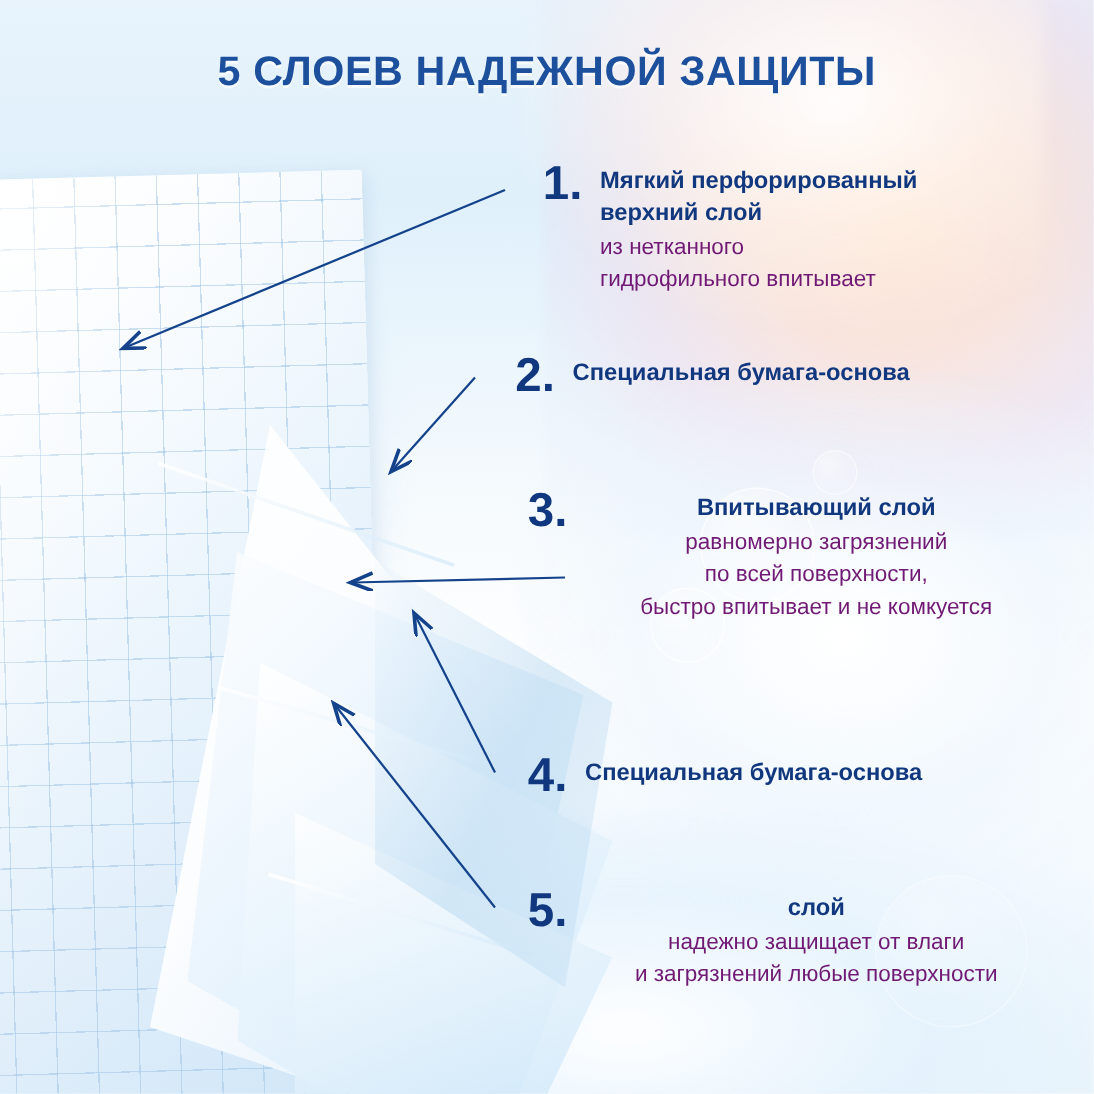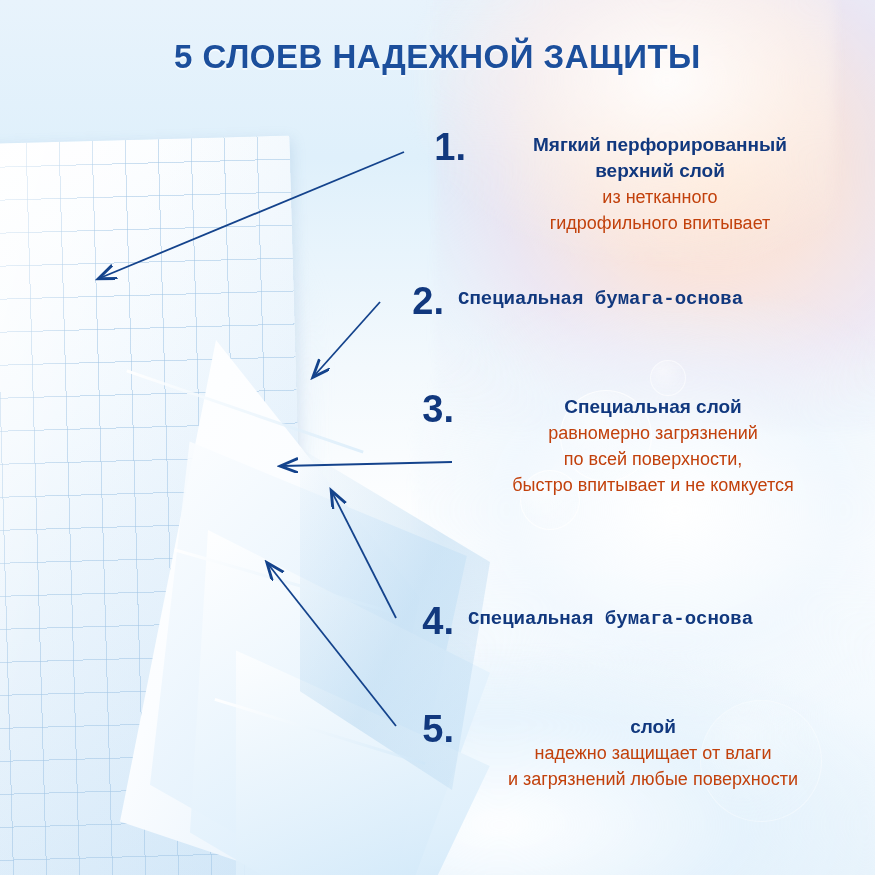--- a/index.html
+++ b/index.html
@@ -201,25 +201,25 @@
   .bold-line {
     font-size: 19px;
     font-weight: bold;
     line-height: 26px;
     color: #11387e;
   }
   .reg-line {
     font-size: 18px;
     font-weight: normal;
     line-height: 26px;
-    color: #c2410c;
-  }
-  .t-right { text-align: center; }
+    color: #701a75;
+  }
+  .t-right { text-align: left; }
   .t-center { text-align: center; }
-  .t-left { text-align: left; font-family: Liberation Mono, monospace; }
+  .t-left { text-align: left; }
 
   
   #callout-1 { top: 126px; left: 410px; width: 430px; }
   #callout-1 .ctext { width: 360px; }
   #callout-2 { top: 280px; left: 388px; width: 450px; }
   #callout-3 { top: 388px; left: 398px; width: 440px; }
   #callout-3 .ctext { width: 370px; }
   #callout-4 { top: 600px; left: 398px; width: 440px; }
   #callout-5 { top: 708px; left: 398px; width: 440px; }
   #callout-5 .ctext { width: 370px; }
@@ -287,21 +287,21 @@
   <div class="callout" id="callout-2">
     <div class="num">2.</div>
     <div class="ctext t-left">
       <div class="bold-line">Специальная бумага-основа</div>
     </div>
   </div>
 
   <div class="callout" id="callout-3">
     <div class="num">3.</div>
     <div class="ctext t-center">
-      <div class="bold-line">Специальная слой</div>
+      <div class="bold-line">Впитывающий слой</div>
       <div class="reg-line">равномерно загрязнений</div>
       <div class="reg-line">по всей поверхности,</div>
       <div class="reg-line">быстро впитывает и не комкуется</div>
     </div>
   </div>
 
   <div class="callout" id="callout-4">
     <div class="num">4.</div>
     <div class="ctext t-left">
       <div class="bold-line">Специальная бумага-основа</div>

